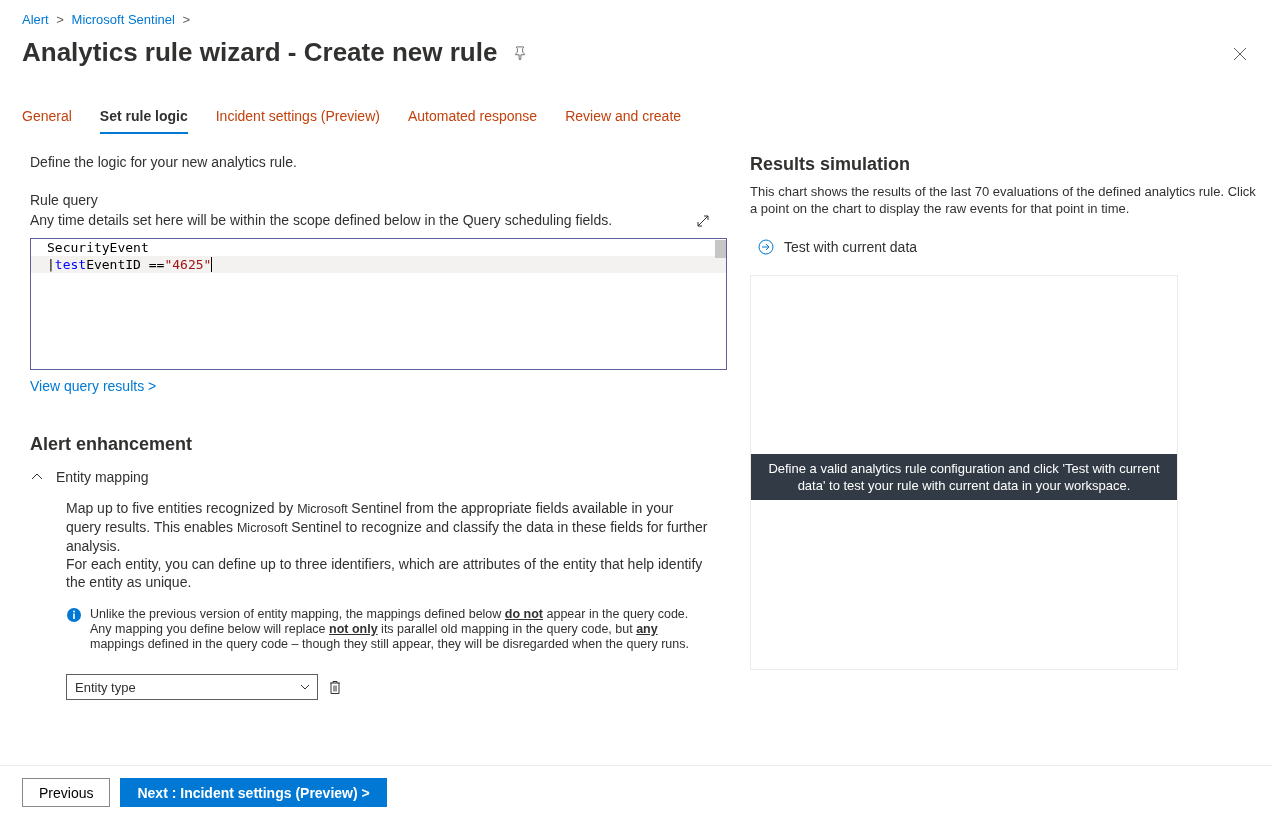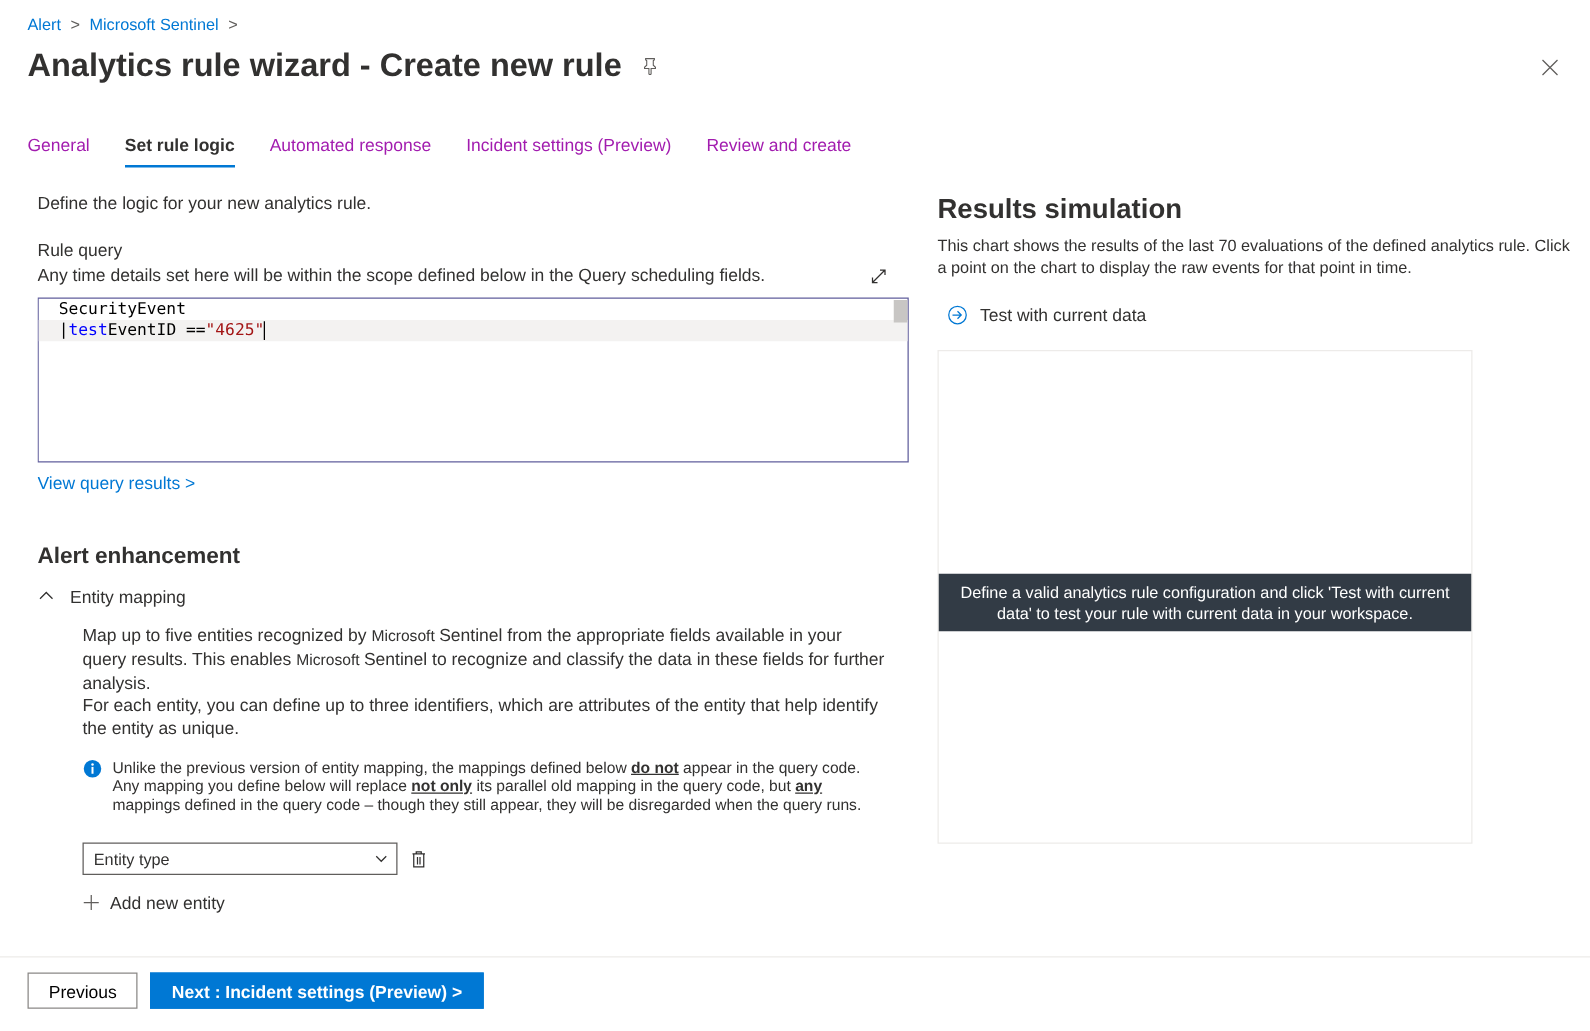--- a/index.html
+++ b/index.html
@@ -45,21 +45,21 @@
 
   .tabs {
     display: flex;
     border-bottom: 0;
     padding: 22px 0 0 8px;
   }
   .tab {
     padding: 8px 0;
     margin: 0 14px;
     font-size: 14px;
-    color: #a21caf;
+    color: #c2410c;
     cursor: pointer;
     border-bottom: 2px solid transparent;
   }
   .tab.active {
     font-weight: 600;
     border-bottom: 2px solid #0078d4;
     color: #323130;
   }
 
   .content {
@@ -134,21 +134,21 @@
     width: 252px; height: 26px; border: 1px solid #605e5c; background: #fff;
     display: flex; align-items: center; justify-content: space-between;
     padding: 0 6px 0 8px; font-size: 13px; cursor: pointer;
   }
   .entity-select .chev-down-sm { color: #323130; }
   .trash-icon { margin-left: 10px; cursor: pointer; color: #323130;}
   .add-entity { margin-left: 36px; display: flex; align-items: center; cursor: pointer; font-size: 14px; color: #323130;}
   .add-entity svg { margin-right: 8px;}
 
   
-  .right-col h2 { font-size: 22px; font-weight: 600; margin-bottom: 8px;}
+  .right-col h2 { font-size: 18px; font-weight: 600; margin-bottom: 8px;}
   .right-desc { font-size: 13px; line-height: 17px; margin-bottom: 22px; color: #323130;}
   .test-btn { display: flex; align-items: center; cursor: pointer; font-size: 14px; color: #323130; margin-left: 8px; margin-bottom: 20px;}
   .test-btn .arrow-circle { margin-right: 10px; color: #0078d4;}
   .chart-panel {
     border: 1px solid #edebe9;
     width: 428px;
     height: 395px;
     position: relative;
     background: #fff;
     box-shadow: 0 0 0 rgba(0,0,0,0);
@@ -214,22 +214,22 @@
 </div>
 <div class="close-x">
   <svg width="14" height="14" viewBox="0 0 14 14">
       <path stroke="currentColor" stroke-width="1" d="M1 1l12 12M13 1L1 13"></path>
     </svg>
 </div>
 
 <div class="tabs">
   <div class="tab">General</div>
   <div class="tab active">Set rule logic</div>
+  <div class="tab">Incident settings (Preview)</div>
   <div class="tab">Automated response</div>
-  <div class="tab">Incident settings (Preview)</div>
   <div class="tab">Review and create</div>
 </div>
 
 <div class="content">
   <div class="left-col">
     <div class="intro">Define the logic for your new analytics rule.</div>
 
     <div class="field-label">Rule query</div>
     <div class="field-help">Any time details set here will be within the scope defined below in the Query scheduling fields.</div>
 
@@ -295,26 +295,20 @@
             </svg>
         </span>
       </div>
       <span class="trash-icon">
         <svg width="14" height="15" viewBox="0 0 14 15">
             <path fill="none" stroke="currentColor" stroke-width="1" d="M2 3h10M5 3V1.5h4V3M3 3v10.5h8V3M6 5.5v6M8 5.5v6"></path>
           </svg>
       </span>
     </div>
 
-    <div class="add-entity">
-      <svg width="14" height="14" viewBox="0 0 14 14">
-          <path stroke="#605e5c" stroke-width="1" d="M7 1v12M1 7h12"></path>
-        </svg>
-      <span>Add new entity</span>
-    </div>
   </div>
 
   <div class="right-col">
     <h2>Results simulation</h2>
     <div class="right-desc">This chart shows the results of the last 70 evaluations of the defined analytics rule. Click a point on the chart to display the raw events for that point in time.</div>
     <div class="test-btn">
       <span class="arrow-circle">
         <svg width="16" height="16" viewBox="0 0 16 16">
             <circle cx="8" cy="8" r="7" fill="none" stroke="#0078d4" stroke-width="1"></circle>
             <path fill="none" stroke="#0078d4" stroke-width="1" d="M4 8h7M8 5l3 3-3 3"></path>

